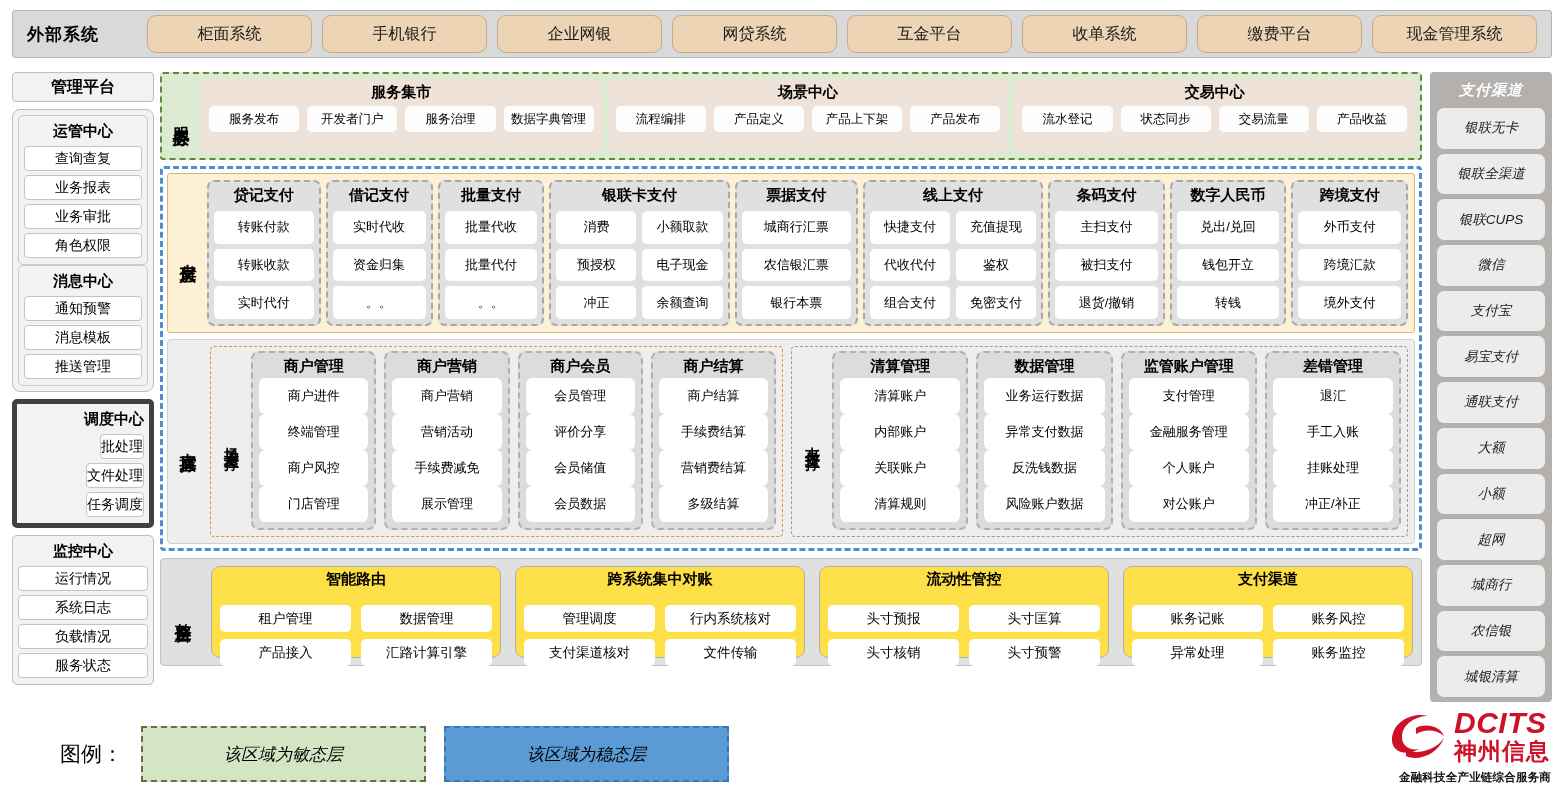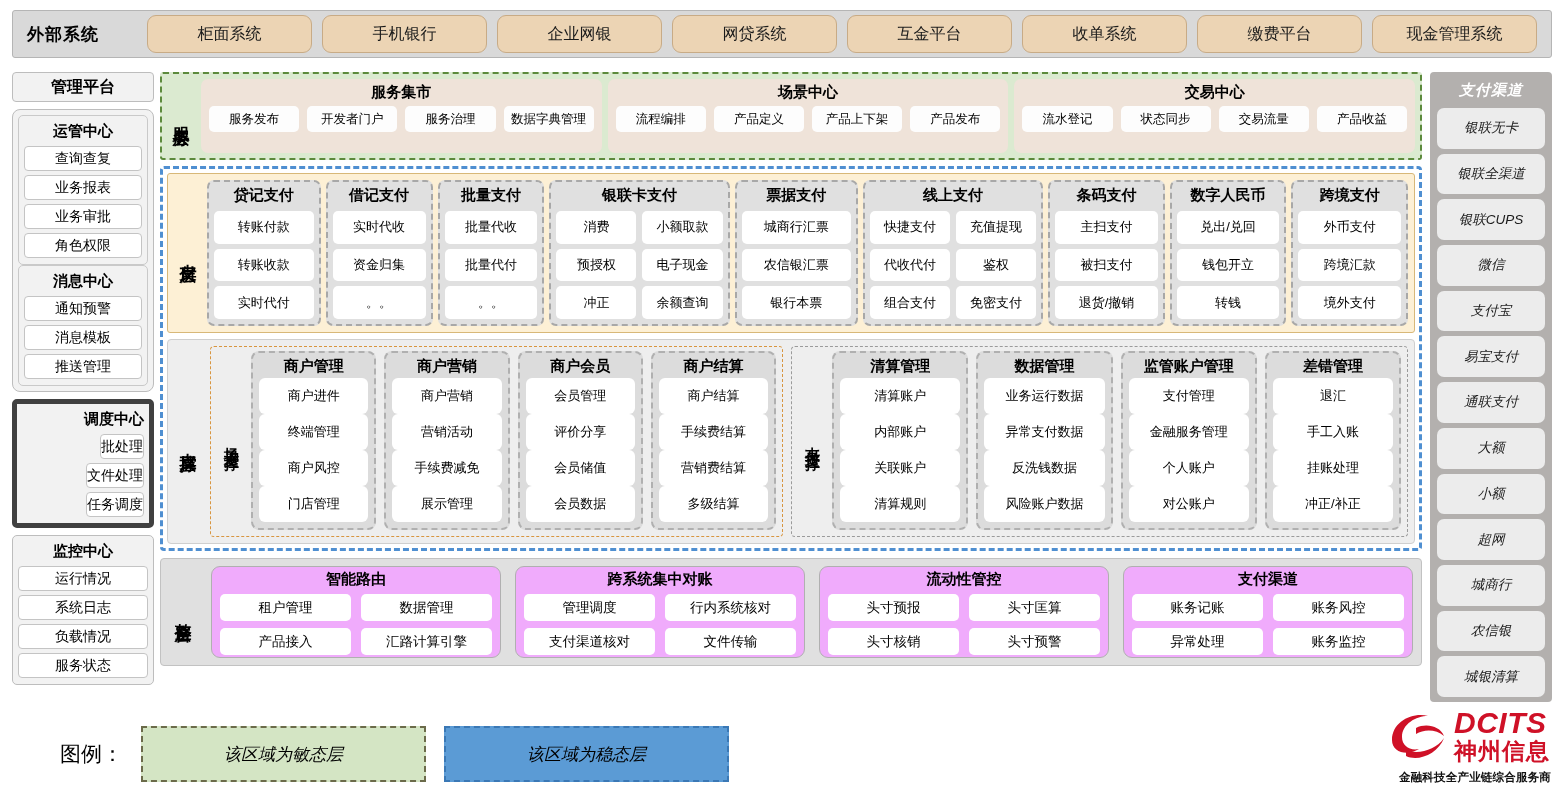--- a/index.html
+++ b/index.html
@@ -124,22 +124,22 @@
     display:flex; align-items:center; justify-content:center;
     font-size:13px; min-height:26px; white-space:nowrap;
   }
 
   
   .int-layer {
     background:#e0e0e0; border:1px solid #c2c2c2; border-radius:4px;
     margin-top:7px; display:flex; padding:7px 8px; gap:14px; height:108px;
   }
   .int-box {
-    flex:1; background:#f0abfc; border:1px solid #b0b0b0; border-radius:9px;
-    padding:2px 8px 7px; display:flex; flex-direction:column; gap:3px;
+    flex:1; background:#fde047; border:1px solid #b0b0b0; border-radius:9px;
+    padding:2px 8px 7px; display:flex; flex-direction:column; gap:14px;
   }
   .int-title { text-align:center; font-size:15px; font-weight:bold; padding:1px 0 2px; }
   .int-rows { display:flex; flex-direction:column; gap:7px; flex:1; }
   .int-row { display:flex; gap:10px; flex:1; }
   .int-cell {
     background:#fff; border-radius:5px; flex:1;
     display:flex; align-items:center; justify-content:center;
     font-size:13.5px; min-height:27px; white-space:nowrap;
   }
 

